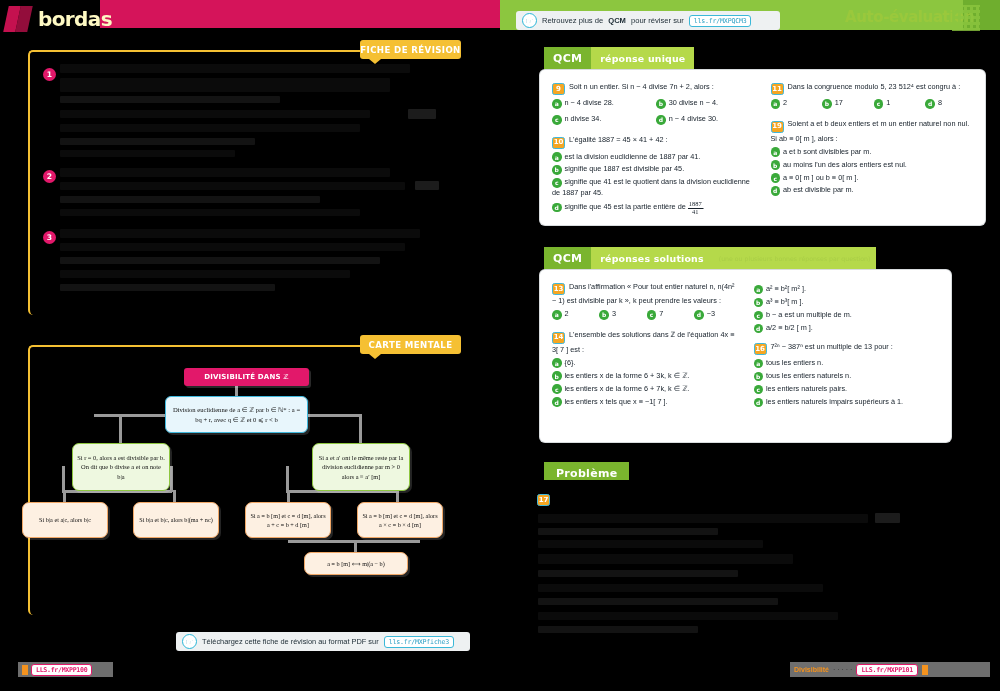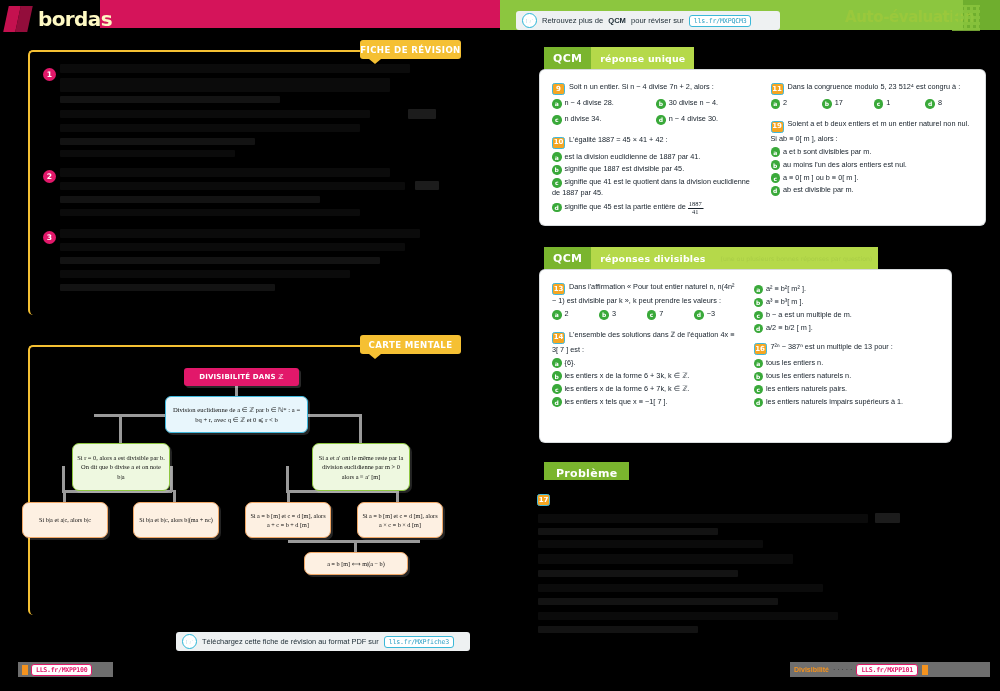--- a/index.html
+++ b/index.html
@@ -110,21 +110,21 @@
     display:flex; align-items:center; justify-content:center;
     font-family:"DejaVu Sans", sans-serif;
   }
 
   .redact{ position:absolute; background:#0b0b0b; border-radius:1px; }
   .redact.soft{ background:#131313; }
   .redact.grey{ background:#1c1c1c; }
 
   
   .mm-root{
-    position:absolute; left:184px; top:368px; width:115px; height:18px;
+    position:absolute; left:184px; top:368px; width:125px; height:18px;
     background:#e2186a; border-radius:3px; color:#fff;
     display:flex; align-items:center; justify-content:center;
     font-size:7px; font-weight:bold; letter-spacing:.2px;
     font-family:"DejaVu Sans", sans-serif;
     box-shadow:2px 2px 0 rgba(255,255,255,.16);
   }
   .mm-blue{
     position:absolute; left:165px; top:396px; width:143px; height:37px;
     background:#e8f6fc; border:1.2px solid #3fb8dd; border-radius:6px;
     color:#111; font-size:6.6px; line-height:1.45; text-align:center;
@@ -392,21 +392,21 @@
             <div class="ans"><span class="abul">c</span><span>a ≡ 0[ m ] ou b ≡ 0[ m ].</span></div>
             <div class="ans"><span class="abul">d</span><span>ab est divisible par m.</span></div>
           </div>
         </div>
       </div>
     </div>
   </div>
 
   <div class="sec-badge" style="left:544px; top:247px;">
     <span class="b1">QCM</span>
-    <span class="b2">réponses divisibles</span>
+    <span class="b2">réponses solutions</span>
     <span class="b3">(une ou plusieurs bonnes réponses par question)</span>
   </div>
 
   <div class="white-card" style="left:540px; top:270px; width:411px; height:172px;">
     <div class="card-cols">
       <div class="col">
         <div class="q">
           <div class="q-head">
             <span class="qnum">13</span><span>Dans l'affirmation « Pour tout entier naturel n, n(4n² − 1) est divisible par k », k peut prendre les valeurs :</span>
           </div>

